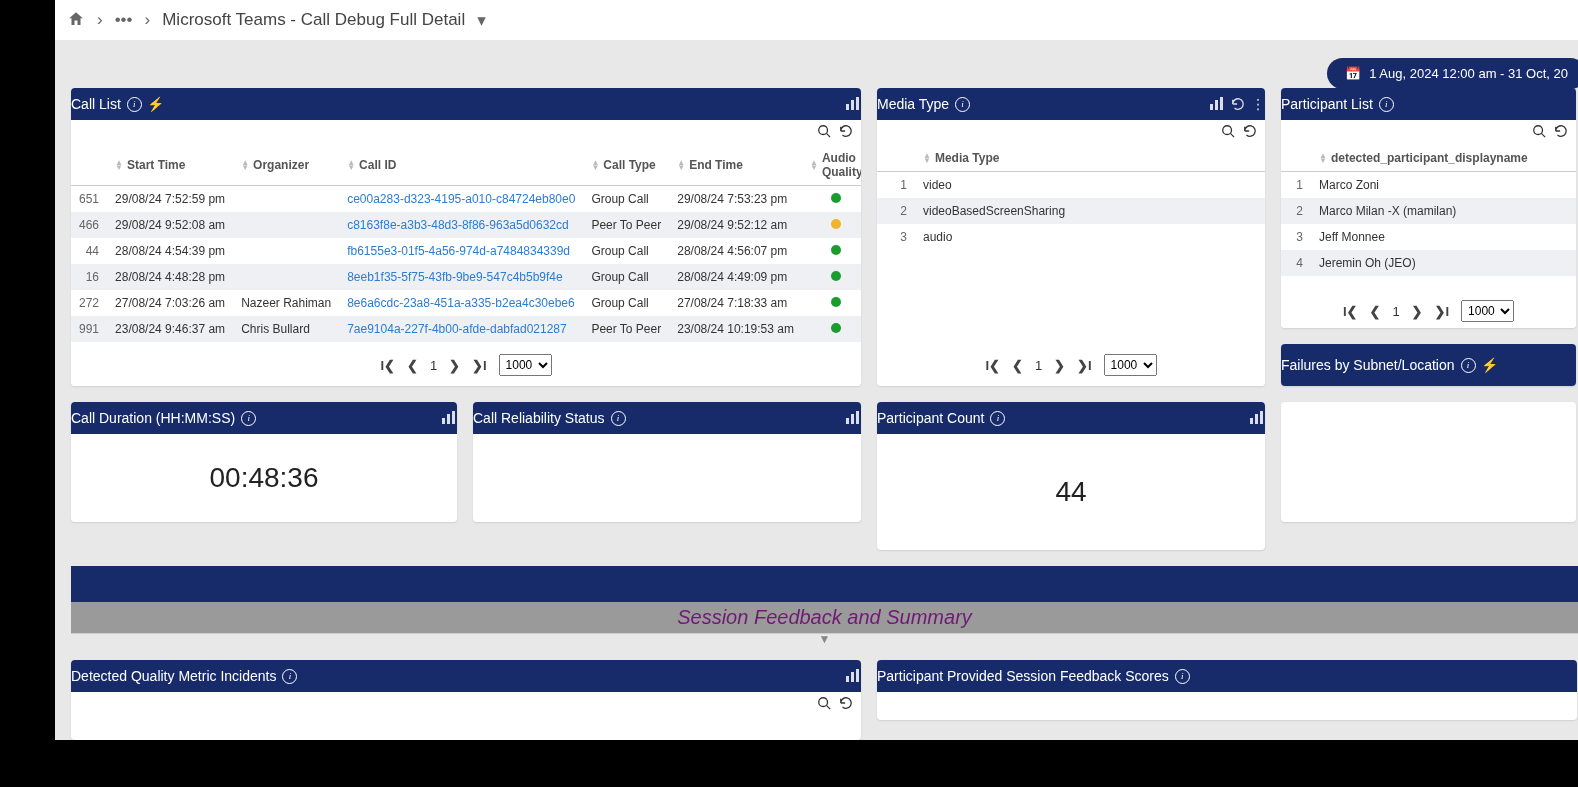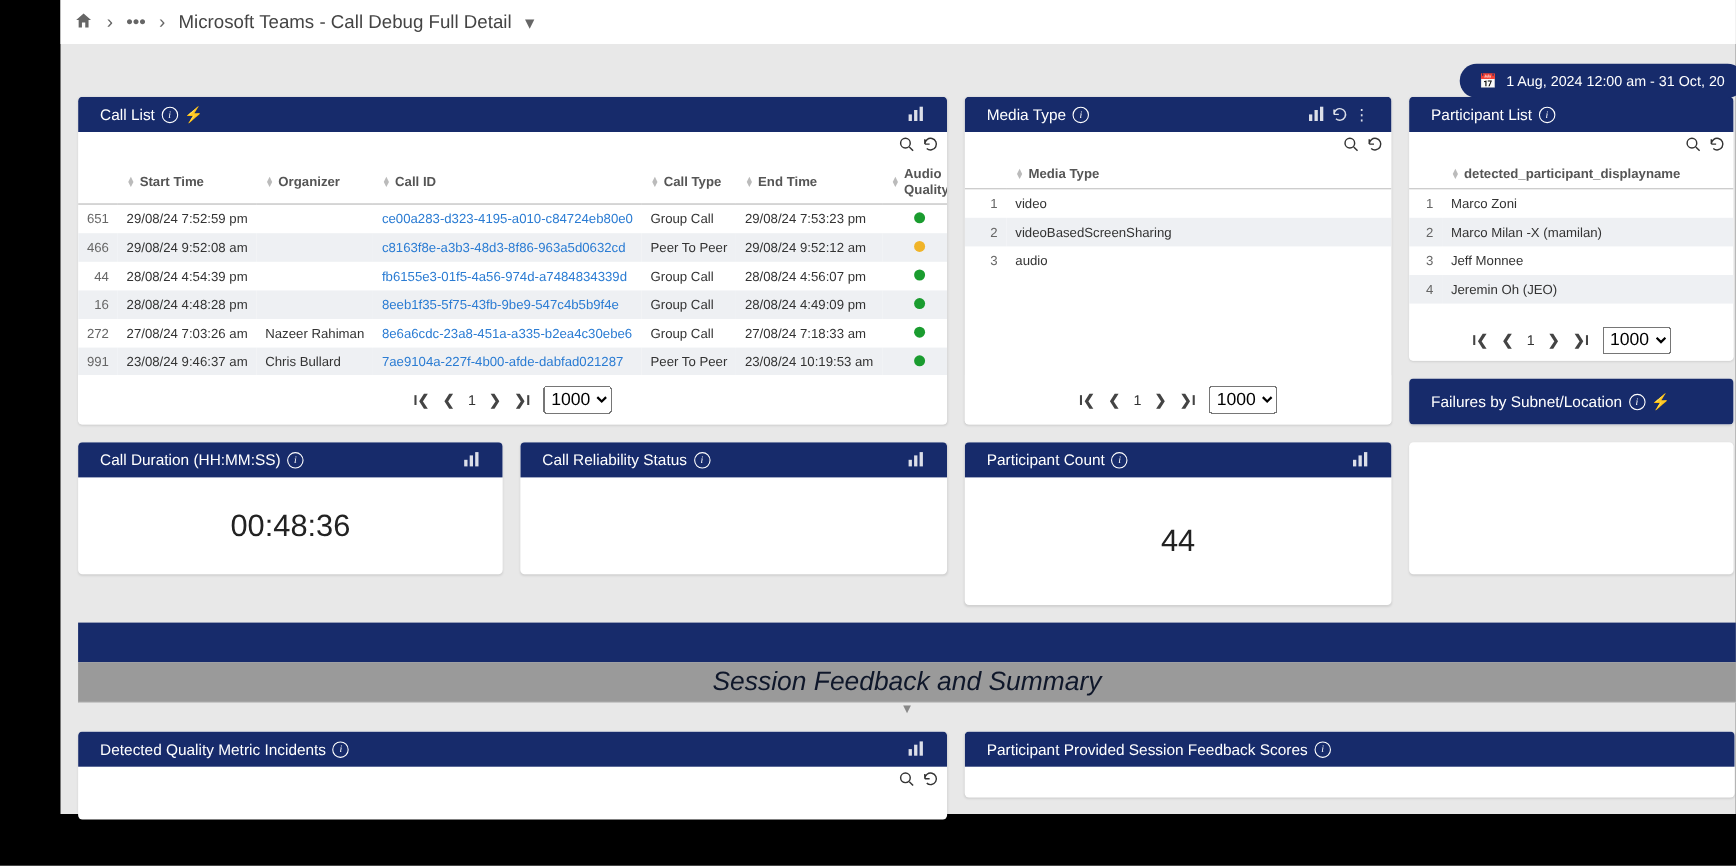--- a/index.html
+++ b/index.html
@@ -5,41 +5,41 @@
   * { box-sizing: border-box; margin: 0; padding: 0; }
   body { font-family: Arial, sans-serif; background: #000; width: 1578px; height: 787px; overflow: hidden; font-size: 13px; color: #333; }
   .canvas { position: absolute; left: 55px; top: 0; width: 1523px; height: 740px; background: #e8e8e8; }
   .breadcrumb { background: #fff; height: 40px; display: flex; align-items: center; padding: 0 12px; gap: 12px; }
   .breadcrumb .bc-item { color: #666; font-size: 17px; }
   .breadcrumb svg { width: 18px; height: 18px; }
   .date-pill { position: absolute; right: -8px; top: 58px; background: #172b6b; color: #fff; border-radius: 20px; padding: 8px 18px; font-size: 13px; display: flex; align-items: center; gap: 8px; }
   .content { padding: 48px 0 0 16px; display: flex; flex-direction: column; gap: 16px; }
   .row1 { display: flex; gap: 16px; }
   .panel { background: #fff; border-radius: 4px; box-shadow: 0 1px 2px rgba(0,0,0,0.1); display: flex; flex-direction: column; overflow: hidden; }
-  .panel-header { background: #172b6b; color: #fff; padding: 8px 20px; display: flex; align-items: center; gap: 6px; font-size: 14px; text-align: right; }
+  .panel-header { background: #172b6b; color: #fff; padding: 8px 0; display: flex; align-items: center; gap: 6px; font-size: 14px; text-align: right; }
   .panel-header .spacer { flex: 1; }
   .panel-header .ico { opacity: 0.85; display: inline-flex; }
   .toolbar { display: flex; justify-content: flex-end; padding: 4px 8px; gap: 8px; align-items: center; color: #333; }
   .toolbar svg { width: 14px; height: 14px; }
   table { width: 100%; border-collapse: collapse; font-size: 12px; }
   th { text-align: left; padding: 6px 8px; border-bottom: 1px solid #ccc; color: #555; font-weight: bold; position: relative; }
   td { padding: 6px 8px; white-space: nowrap; }
   tbody tr:nth-child(even) { background: #eef0f3; }
   .link { color: #2b7cd3; }
   .qdot { width: 10px; height: 10px; border-radius: 50%; display: inline-block; }
   .qdot.green { background: #1a9c2f; }
   .qdot.amber { background: #f0b429; }
   .pager { display: flex; justify-content: center; align-items: center; gap: 12px; padding: 10px; font-size: 13px; background: #fff; }
   .pager .pgbtn { color: #444; cursor: pointer; font-weight: bold; }
-  .pager select { font-size: 16px; padding: 2px; }
+  .pager select { font-size: 12px; padding: 2px; }
   .row2 { display: flex; gap: 16px; }
   .stat-body { flex: 1; display: flex; align-items: center; justify-content: center; font-size: 28px; color: #222; }
   .stat-body.failure { background: #f44053; color: #fff; font-size: 24px; }
   .banner { background: #172b6b; height: 36px; }
-  .session-bar { background: #9a9a9a; color: #0f172a; font-size: 24px; font-style: italic; text-align: center; padding: 4px; border-bottom: 1px solid #ccc; }
+  .session-bar { background: #9a9a9a; color: #701a75; font-size: 20px; font-style: italic; text-align: center; padding: 4px; border-bottom: 1px solid #ccc; }
   .row3 { display: flex; gap: 16px; }
   .info-ico { width: 15px; height: 15px; border: 1.5px solid currentColor; border-radius: 50%; display: inline-flex; align-items: center; justify-content: center; font-size: 9px; font-family: serif; font-style: italic; }
   .bolt-ico { display: inline-block; }
   .idx-col { text-align: right; color: #666; width: 30px; }
   .th-sort { display: flex; align-items: center; }
   .th-sortcol { display: inline-flex; flex-direction: column; line-height: 5px; font-size: 8px; color: #bbb; margin-right: 4px; }
 </style>
 </head>
 <body>
 

